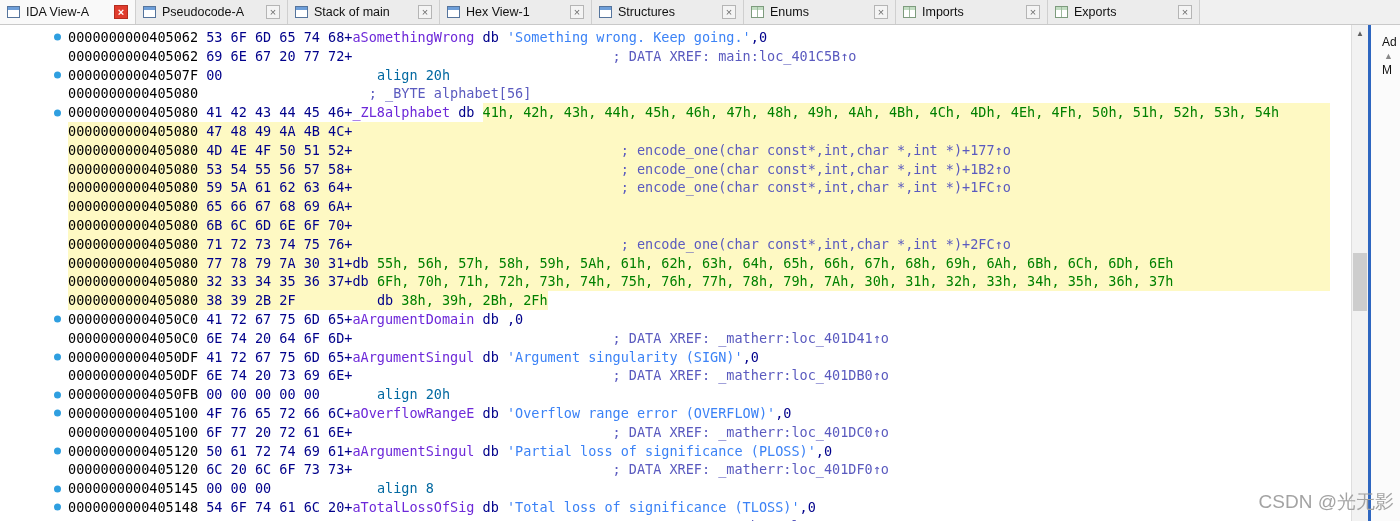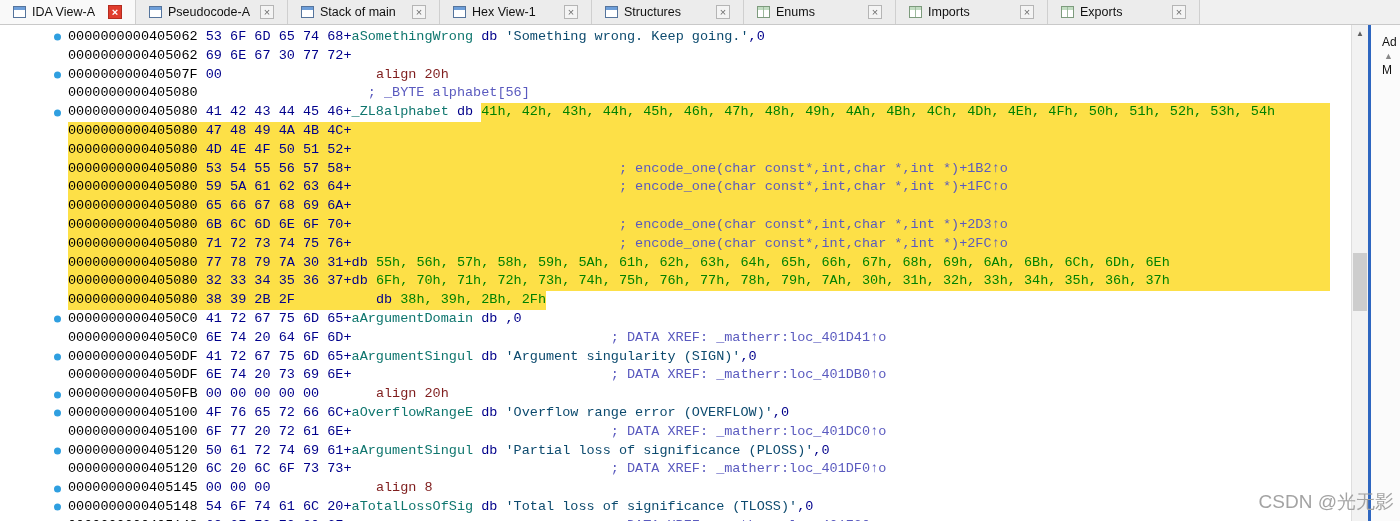--- a/index.html
+++ b/index.html
@@ -3,59 +3,59 @@
 <meta charset="utf-8">
 <style>
   * { box-sizing: border-box; margin: 0; padding: 0; }
   html,body { background:#dcdcdc; }
   body { font-family:"Liberation Sans", sans-serif; }
   .screen { position:relative; width:1400px; height:521px; background:#fff; overflow:hidden; }
 
   
   .tabbar { position:absolute; top:0; left:0; right:0; height:25px; background:#f0f0f0;
             border-bottom:1px solid #c9c9c9; display:flex; align-items:stretch; }
-  .tab { display:flex; align-items:center; gap:6px; padding:0 13px; border-right:1px solid #cfcfcf;
+  .tab { display:flex; align-items:center; gap:6px; padding:0 7px; border-right:1px solid #cfcfcf;
          background:#ececec; width:152px; flex:none; cursor:default; }
   .tab.active { background:#f9f9f9; }
   .tab:first-child { width:136px; }
   .tab-label { flex:1; font-size:12.5px; color:#111; white-space:nowrap; overflow:hidden; }
   .ticon { width:13px; height:12px; flex:none; position:relative; border:1px solid #55749c; background:#fff; }
   .ticon::before { content:""; position:absolute; left:0; right:0; top:0; height:3px; background:#6d9ed9; }
   .ticon.table { border-color:#7d9b7d; background:linear-gradient(to bottom,#c2ddc2 3px,#fff 3px); }
   .ticon.table::before { background:transparent; }
   .ticon.table::after { content:""; position:absolute; top:0; bottom:0; left:5px; width:1px; background:#9db99d; }
   .tclose { width:14px; height:14px; flex:none; border:1px solid #b5b5b5; background:#f4f4f4; color:#6e6e6e;
             font-size:11px; line-height:12px; text-align:center; }
   .tclose.red { background:#e03c2d; border-color:#b42c1f; color:#fff; font-weight:bold; }
 
   
   .listing { position:absolute; top:25px; left:0; width:1351px; bottom:0; background:#fff; overflow:hidden;
              font-family:"DejaVu Sans Mono","Liberation Mono",monospace; font-size:13.5px; padding-top:3px; }
-  .row { display:flex; height:18.8px; line-height:18.8px;font-family:Liberation Mono, monospace; }
+  .row { display:flex; height:18.8px; line-height:18.8px; }
   .gutter { flex:0 0 68px; position:relative; }
   .dot { position:absolute; left:54px; top:50%; transform:translateY(-50%); width:7px; height:7px; border-radius:50%; }
   .line { display:flex; width:1262px; flex:none; white-space:pre; }
   .line span { flex:none; }
   .fill { flex:1 1 auto !important; }
 
   
   .vscroll { position:absolute; top:25px; left:1351px; width:17px; bottom:0; background:#f2f2f2; border-left:1px solid #dedede; }
   .sb-up { height:17px; display:flex; align-items:center; justify-content:center; font-size:8px; color:#606060; }
   .sb-thumb { position:absolute; left:1px; right:1px; top:228px; height:58px; background:#cdcdcd; }
 
   
   .divider { position:absolute; top:25px; left:1368px; width:3px; bottom:0; background:#2e66c0; }
   .right-strip { position:absolute; top:25px; left:1371px; right:0; bottom:0; background:#fbfbfb;
                  padding-top:8px; font-size:12px; color:#111; overflow:hidden; }
   .rs-item { padding:2px 12px 2px 11px; white-space:nowrap;text-align:right; }
   .rs-arrow { color:#888; font-size:9px; padding-left:13px; }
 
   .watermark { position:absolute; right:6px; bottom:6px; color:#a3a3a3; font-size:19px; z-index:5; }
 </style>
-<style id="dyn">.seg-a{color:#000000}.seg-b{color:#00008b}.seg-n{color:#0f766e}.seg-k{color:#00008b}.seg-g{color:#7f1d1d}.seg-u{color:#008000}.seg-s{color:#0c4a6e}.seg-c{color:#5a5abf}.seg-w{color:#00008b}.hl{background:#fde047}.dot{background:#2f9fe0}</style>
+<style id="dyn">.seg-a{color:#000000}.seg-b{color:#00008b}.seg-n{color:#6d28d9}.seg-k{color:#00008b}.seg-g{color:#0369a1}.seg-u{color:#008000}.seg-s{color:#3b82f6}.seg-c{color:#5a5abf}.seg-w{color:#00008b}.hl{background:#fef9c3}.dot{background:#2f9fe0}</style>
 </head>
 <body>
 
 <div class="screen">
   <div class="tabbar" id="tabbar">
       <div class="tab active">
         <span class="ticon"></span>
         <span class="tab-label">IDA View-A</span>
         <span class="tclose red">×</span>
       </div>
@@ -98,21 +98,21 @@
 
   <div class="listing" id="listing">
       <div class="row">
         <div class="gutter">
           <span class="dot"></span>
         </div>
         <div class="line"><span class="seg-a">0000000000405062</span><span class="seg-b"> 53 6F 6D 65 74 68+</span><span class="seg-n">aSomethingWrong</span><span class="seg-k"> db </span><span class="seg-s">'Something wrong. Keep going.'</span><span class="seg-k">,0</span></div>
       </div>
       <div class="row">
         <div class="gutter"></div>
-        <div class="line"><span class="seg-a">0000000000405062</span><span class="seg-b"> 69 6E 67 30 77 72+</span><span class="seg-w">                                </span></div>
+        <div class="line"><span class="seg-a">0000000000405062</span><span class="seg-b"> 69 6E 67 20 77 72+</span><span class="seg-w">                                </span><span class="seg-c">; DATA XREF: main:loc_401C5B↑o</span></div>
       </div>
       <div class="row">
         <div class="gutter">
           <span class="dot"></span>
         </div>
         <div class="line"><span class="seg-a">000000000040507F</span><span class="seg-b"> 00                </span><span class="seg-w">   </span><span class="seg-g">align 20h</span></div>
       </div>
       <div class="row">
         <div class="gutter"></div>
         <div class="line"><span class="seg-a">0000000000405080</span><span class="seg-b">                   </span><span class="seg-w">  </span><span class="seg-c">; _BYTE alphabet[56]</span></div>
@@ -122,37 +122,37 @@
           <span class="dot"></span>
         </div>
         <div class="line"><span class="seg-a">0000000000405080</span><span class="seg-b"> 41 42 43 44 45 46+</span><span class="seg-n">_ZL8alphabet</span><span class="seg-k"> db </span><span class="seg-u hl">41h, 42h, 43h, 44h, 45h, 46h, 47h, 48h, 49h, 4Ah, 4Bh, 4Ch, 4Dh, 4Eh, 4Fh, 50h, 51h, 52h, 53h, 54h</span><span class="fill hl"></span></div>
       </div>
       <div class="row">
         <div class="gutter"></div>
         <div class="line"><span class="seg-a hl">0000000000405080</span><span class="seg-b hl"> 47 48 49 4A 4B 4C+</span><span class="seg-w hl">                                </span><span class="fill hl"></span></div>
       </div>
       <div class="row">
         <div class="gutter"></div>
-        <div class="line"><span class="seg-a hl">0000000000405080</span><span class="seg-b hl"> 4D 4E 4F 50 51 52+</span><span class="seg-w hl">                                 </span><span class="fill hl"></span></div>
+        <div class="line"><span class="seg-a hl">0000000000405080</span><span class="seg-b hl"> 4D 4E 4F 50 51 52+</span><span class="seg-w hl">                                 </span><span class="seg-c hl">; encode_one(char const*,int,char *,int *)+177↑o</span><span class="fill hl"></span></div>
       </div>
       <div class="row">
         <div class="gutter"></div>
         <div class="line"><span class="seg-a hl">0000000000405080</span><span class="seg-b hl"> 53 54 55 56 57 58+</span><span class="seg-w hl">                                 </span><span class="seg-c hl">; encode_one(char const*,int,char *,int *)+1B2↑o</span><span class="fill hl"></span></div>
       </div>
       <div class="row">
         <div class="gutter"></div>
         <div class="line"><span class="seg-a hl">0000000000405080</span><span class="seg-b hl"> 59 5A 61 62 63 64+</span><span class="seg-w hl">                                 </span><span class="seg-c hl">; encode_one(char const*,int,char *,int *)+1FC↑o</span><span class="fill hl"></span></div>
       </div>
       <div class="row">
         <div class="gutter"></div>
         <div class="line"><span class="seg-a hl">0000000000405080</span><span class="seg-b hl"> 65 66 67 68 69 6A+</span><span class="seg-w hl">                                 </span><span class="fill hl"></span></div>
       </div>
       <div class="row">
         <div class="gutter"></div>
-        <div class="line"><span class="seg-a hl">0000000000405080</span><span class="seg-b hl"> 6B 6C 6D 6E 6F 70+</span><span class="seg-w hl">                                 </span><span class="seg-c hl">; encode_one(char const*,int,char *,int *)+2D3↑o</span><span class="fill hl"></span></div>
+        <div class="line"><span class="seg-a hl">0000000000405080</span><span class="seg-b hl"> 6B 6C 6D 6E 6F 70+</span><span class="seg-w hl">                                 </span><span class="fill hl"></span></div>
       </div>
       <div class="row">
         <div class="gutter"></div>
         <div class="line"><span class="seg-a hl">0000000000405080</span><span class="seg-b hl"> 71 72 73 74 75 76+</span><span class="seg-w hl">                                 </span><span class="seg-c hl">; encode_one(char const*,int,char *,int *)+2FC↑o</span><span class="fill hl"></span></div>
       </div>
       <div class="row">
         <div class="gutter"></div>
         <div class="line"><span class="seg-a hl">0000000000405080</span><span class="seg-b hl"> 77 78 79 7A 30 31+</span><span class="seg-k hl">db </span><span class="seg-u hl">55h, 56h, 57h, 58h, 59h, 5Ah, 61h, 62h, 63h, 64h, 65h, 66h, 67h, 68h, 69h, 6Ah, 6Bh, 6Ch, 6Dh, 6Eh</span><span class="fill hl"></span></div>
       </div>
       <div class="row">

